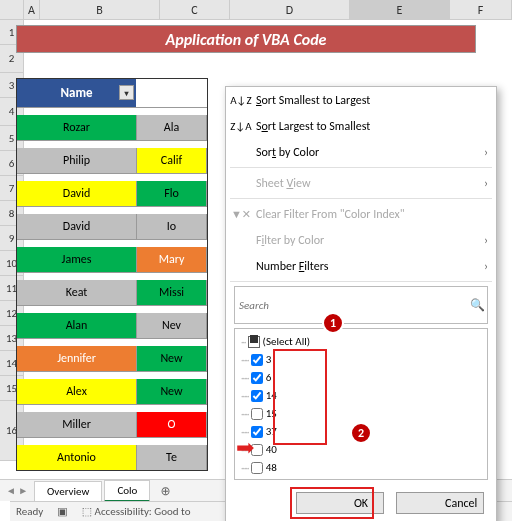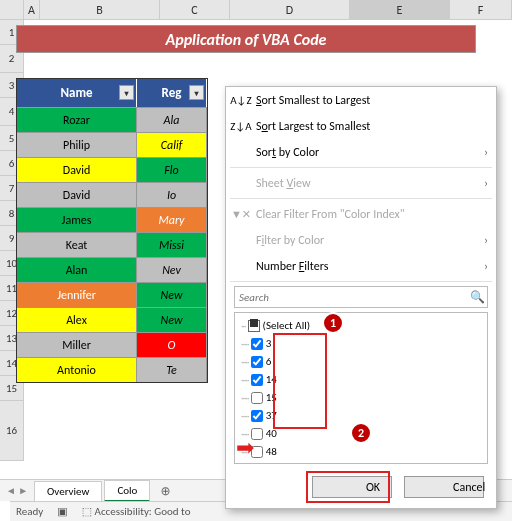--- a/index.html
+++ b/index.html
@@ -23,23 +23,23 @@
 
 .titlecell { position: absolute; left: 16px; top: 25px; width: 460px; height: 28px; background: #c0504d; color: #fff; font-weight: bold; text-align: center; line-height: 28px; font-size: 16px; border: 1px solid #999; font-style: italic; }
 
 
 .datatable { position: absolute; left: 16px; top: 78px; border: 1px solid #333; }
 .datatable .hdr { display: flex; height: 28px; align-items: center; }
 .datatable .hdr > div { background: #305496; color: #fff; font-weight: bold; text-align: center; line-height: 28px; border-right: 1px solid #fff; position: relative; font-size: 13px; }
 .hdrB { width: 120px; } .hdrC { width: 70px; }
 .filterbtn { position: absolute; right: 2px; top: 6px; width: 15px; height: 15px; background: #e8e8e8; border: 1px solid #999; display: flex; align-items: center; justify-content: center; }
 .filterbtn::after { content: "▾"; font-size: 8px; color: #333; }
-.datatable .drow { display: flex; height: 25px; border-top: 1px solid #999; }
+.datatable .drow { display: flex; height: 33px; border-top: 1px solid #999; align-items: flex-end; }
 .datatable .drow > div { border-right: 1px solid #999; text-align: center; line-height: 25px; font-size: 12px; }
-.dB { width: 120px; } .dC { width: 70px; font-style: italic; }
+.dB { width: 120px; } .dC { width: 70px; }
 
 .green { background: #00b050; } .grey { background: #bfbfbf; } .yellow { background: #ffff00; }
 .orange { background: #ed7d31; color: #fff; } .red { background: #ff0000; color: #fff; }
 
 
 .selcell { position: absolute; left: 350px; top: 103px; width: 100px; height: 25px; border: 2px solid #107c41; background: #fff; }
 .selcell::after { content: ""; position: absolute; right: -3px; bottom: -3px; width: 6px; height: 6px; background: #107c41; }
 
 
 .ebtn { position: absolute; left: 433px; top: 87px; width: 15px; height: 15px; background: #e8e8e8; border: 1px solid #999; display: flex; align-items: center; justify-content: center; }
@@ -48,33 +48,33 @@
 
 .menu { position: absolute; left: 225px; top: 86px; width: 272px; background: #fff; border: 1px solid #bbb; box-shadow: 3px 3px 8px rgba(0,0,0,0.3); font-size: 12px; z-index: 50; }
 .menu .mitem { display: flex; align-items: center; height: 26px; padding: 0 24px 0 4px; position: relative; }
 .menu .mitem.disabled { color: #aaa; }
 .menu .micon { width: 22px; display: flex; justify-content: center; font-size: 11px; }
 .menu .mlabel { flex: 1; padding-left: 4px; }
 .menu .msub::after { content: "›"; position: absolute; right: 8px; color: #666; }
 .menu .sep { height: 1px; background: #e0e0e0; margin: 2px 4px; }
 .menu u { text-decoration: underline; }
 
-.searchbox { margin: 4px 8px; display: flex; align-items: center; border: 1px solid #bbb; height: 22px; }
+.searchbox { margin: 4px 8px; display: flex; align-items: center; border: 1px solid #bbb; height: 38px; }
 .searchbox input { flex: 1; border: none; outline: none; padding: 0 4px; font-size: 11px; font-style: italic; color: #888; }
 .searchbox .sicon { width: 18px; text-align: center; color: #666; }
 
 .checklist { margin: 2px 8px 6px 8px; border: 1px solid #bbb; height: 152px; padding: 4px 6px; position: relative; overflow: hidden; }
 .checklist .tree { font-size: 11px; line-height: 18px; }
 .checklist .it { display: flex; align-items: center; height: 18px; }
 .checklist .dotter { color: #bbb; letter-spacing: -1px; font-size: 10px; margin-right: 2px; }
 .checklist input[type=checkbox] { width: 12px; height: 12px; margin: 0 3px 0 0; }
 .redbox1 { position: absolute; left: 38px; top: 20px; width: 54px; height: 96px; border: 2px solid #e02020; pointer-events: none; }
 
 .mbuttons { display: flex; justify-content: flex-end; gap: 12px; padding: 6px 12px 10px 12px; position: relative; }
-.mbuttons button { width: 80px; height: 22px; border: 1px solid #999; background: #e8e8e8; font-size: 12px; cursor: pointer; padding-left: 48px; }
+.mbuttons button { width: 88px; height: 22px; border: 1px solid #999; background: #e8e8e8; font-size: 12px; cursor: pointer; padding-left: 48px; }
 .okwrap { position: relative; }
 .redbox2 { position: absolute; left: -6px; top: -5px; width: 84px; height: 32px; border: 2px solid #e02020; pointer-events: none; }
 .arrow { position: absolute; left: 236px; top: 434px; z-index: 60; font-size: 22px; color: #e02020; }
 
 
 .callout { position: absolute; width: 22px; height: 22px; border-radius: 50%; background: #c00000; border: 2px solid #fff; color: #fff; font-weight: bold; font-size: 12px; display: flex; align-items: center; justify-content: center; z-index: 70; }
 
 
 .tabs { position: absolute; bottom: 20px; left: 0; right: 0; height: 22px; background: #f3f3f3; display: flex; align-items: center; border-top: 1px solid #ccc; }
 .tabs .navt { padding: 0 6px; color: #888; font-size: 10px; }
@@ -123,21 +123,20 @@
   <div class="cells">
     
   </div>
 </div>
 
 <div class="titlecell">Application of VBA Code</div>
 
 <div class="datatable">
   <div class="hdr">
     <div class="hdrB"><span>Name</span><span class="filterbtn"></span></div>
-    <div class="hdrC"><span>Reg</span><span class="filterbtn"></span></div>
   </div>
   <div class="drow">
       <div class="dB green">Rozar</div>
       <div class="dC grey">Ala</div>
     </div>
   <div class="drow">
       <div class="dB grey">Philip</div>
       <div class="dC yellow">Calif</div>
     </div>
   <div class="drow">

